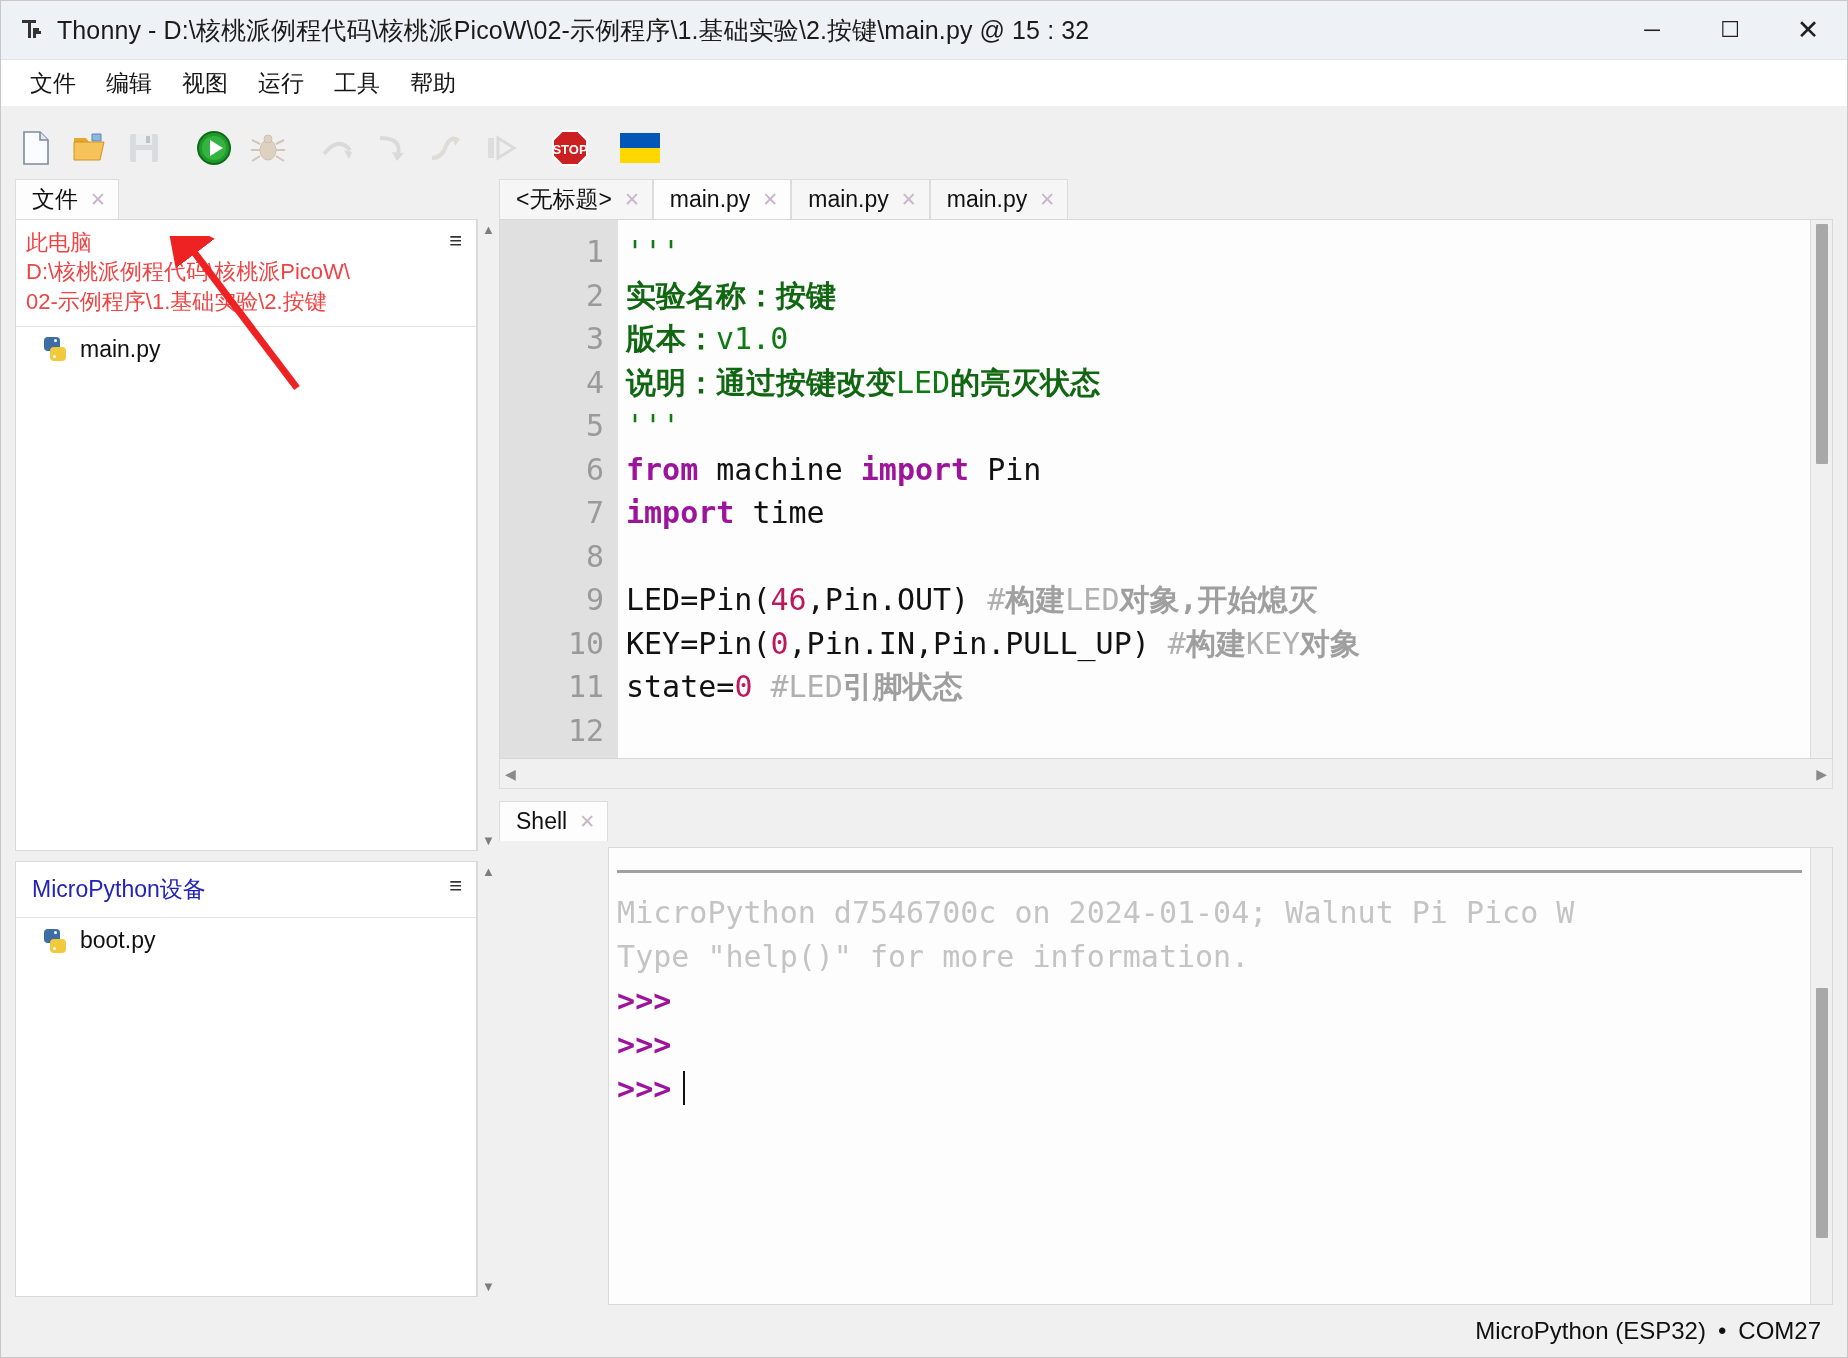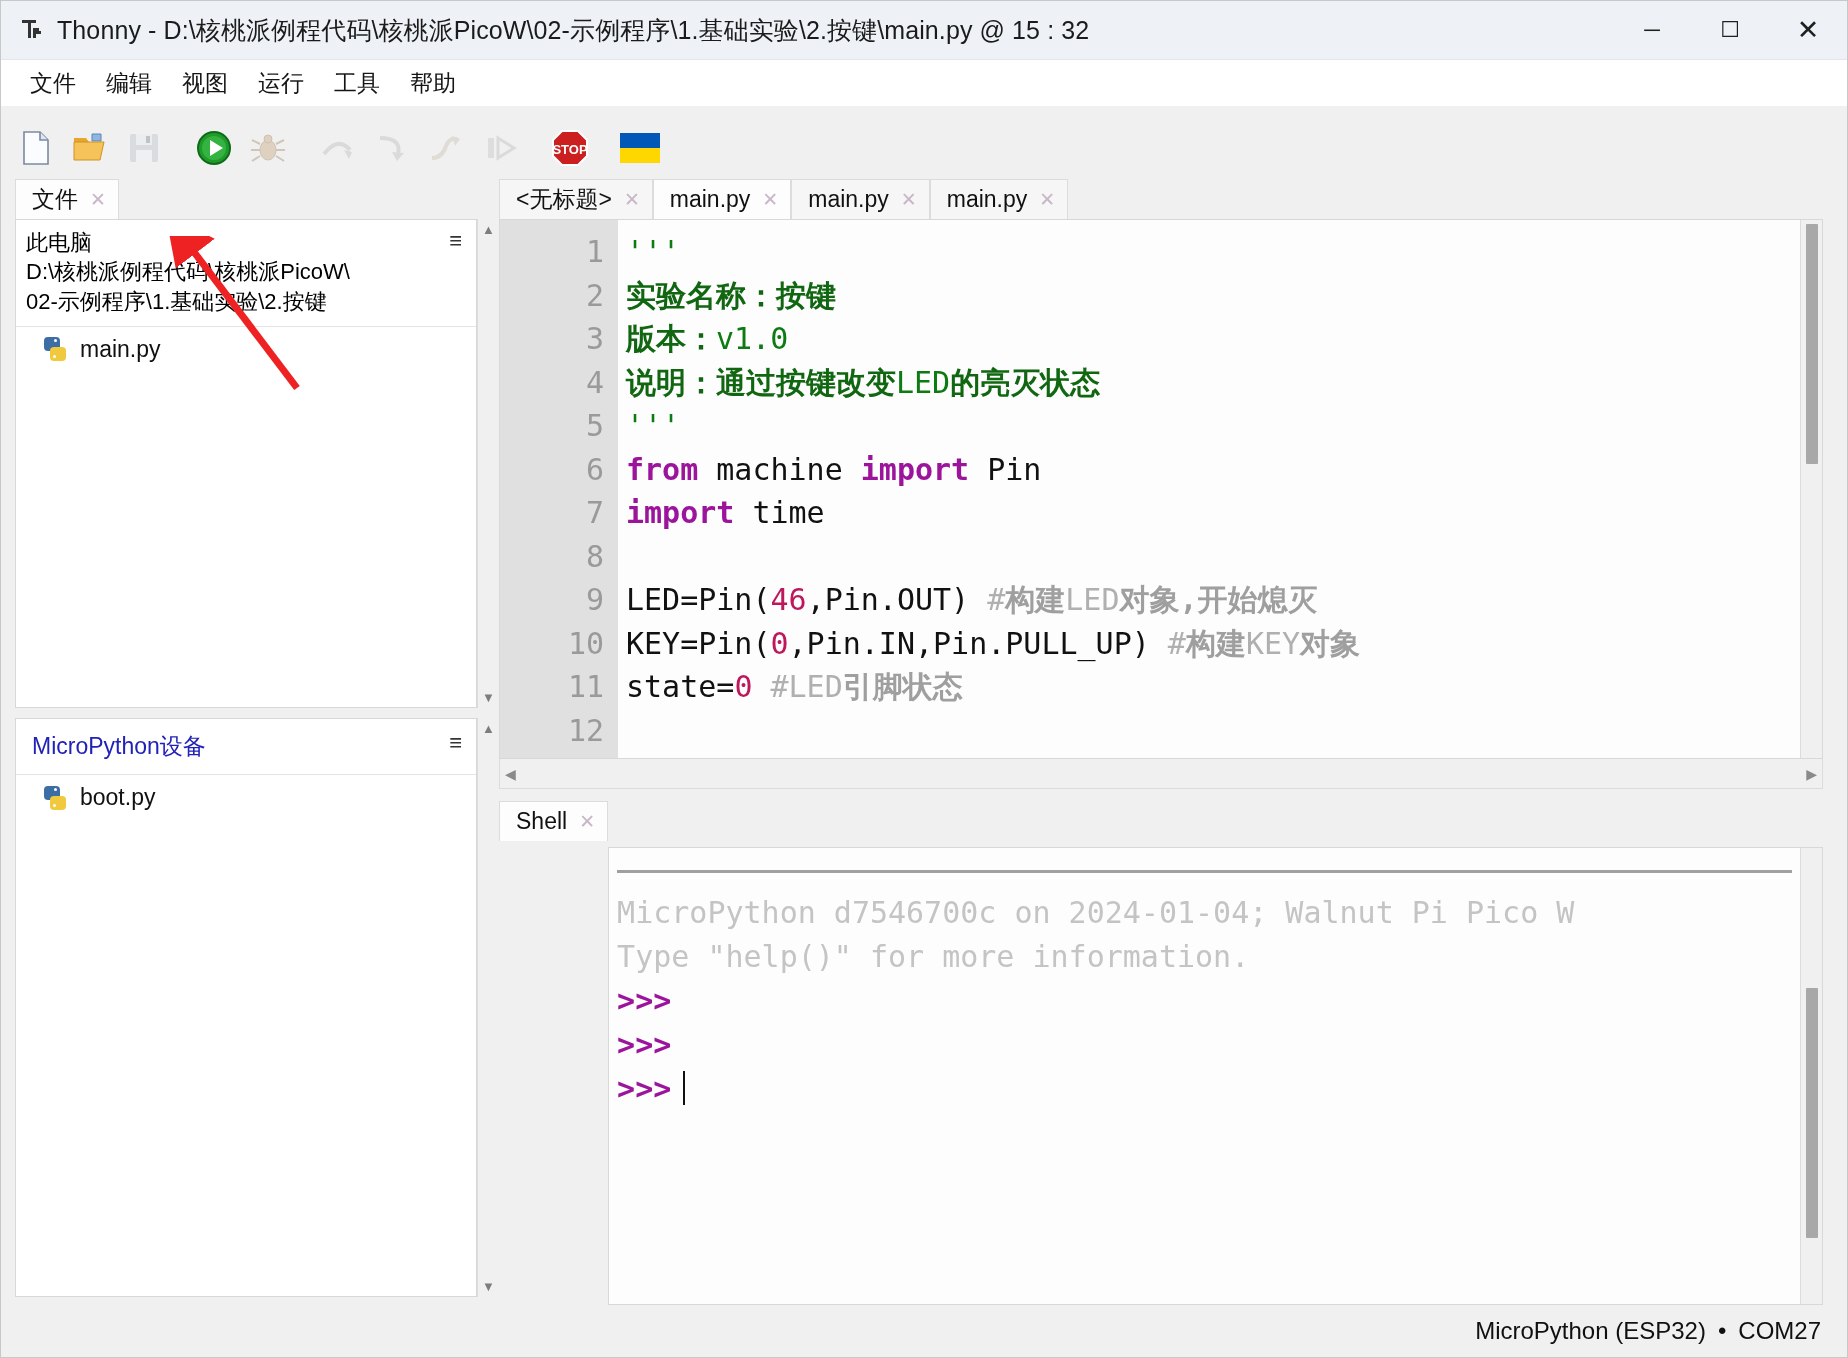--- a/index.html
+++ b/index.html
@@ -146,21 +146,21 @@
   }
   .files-header .hamburger {
     position: absolute;
     right: 14px; top: 10px;
     font-size: 22px;
     color: #333;
     line-height: 1;
   }
   .fh-line {
     font-size: 22px;
-    color: #000000;
+    color: #ef4444;
     line-height: 1.33;
     word-break: break-all;
     padding-right: 34px;
   }
   .file-list { flex: 1; min-height: 0; padding-top: 6px; }
   .file-row {
     display: flex;
     align-items: center;
     padding: 3px 0 3px 26px;
     font-size: 23px;
@@ -190,42 +190,42 @@
     display: flex;
     flex-direction: column;
     align-items: center;
     justify-content: space-between;
     padding: 4px 0;
     box-sizing: border-box;
   }
   .arrowcap { font-size: 13px; color: #7d7d7d; line-height: 1; }
 
   .left-split-row { display: flex; flex: 1; min-height: 0; }
-  .left-split-row2 { display: flex; height: 579px; flex: none; min-height: 0; }
+  .left-split-row2 { display: flex; height: 436px; flex: none; min-height: 0; }
   .pane-wrap { display: flex; flex: 1; min-width: 0; }
 
   .devices-header {
     padding: 12px 10px 12px 16px;
     border-bottom: 1px solid #e4e4e4;
     position: relative;
     font-size: 23px;
     color: #2222b8;
   }
   .devices-header .hamburger {
     position: absolute; right: 14px; top: 13px;
     font-size: 22px; color: #333; line-height: 1;
   }
 
   
   .rightpane {
     flex: 1;
     min-width: 0;
     display: flex;
     flex-direction: column;
-    padding-right: 24px;
+    padding-right: 14px;
     box-sizing: border-box;
   }
   .editor-area {
     flex: none;
     height: 570px;
     display: flex;
     flex-direction: column;
     min-height: 0;
   }
   .code-outer {

